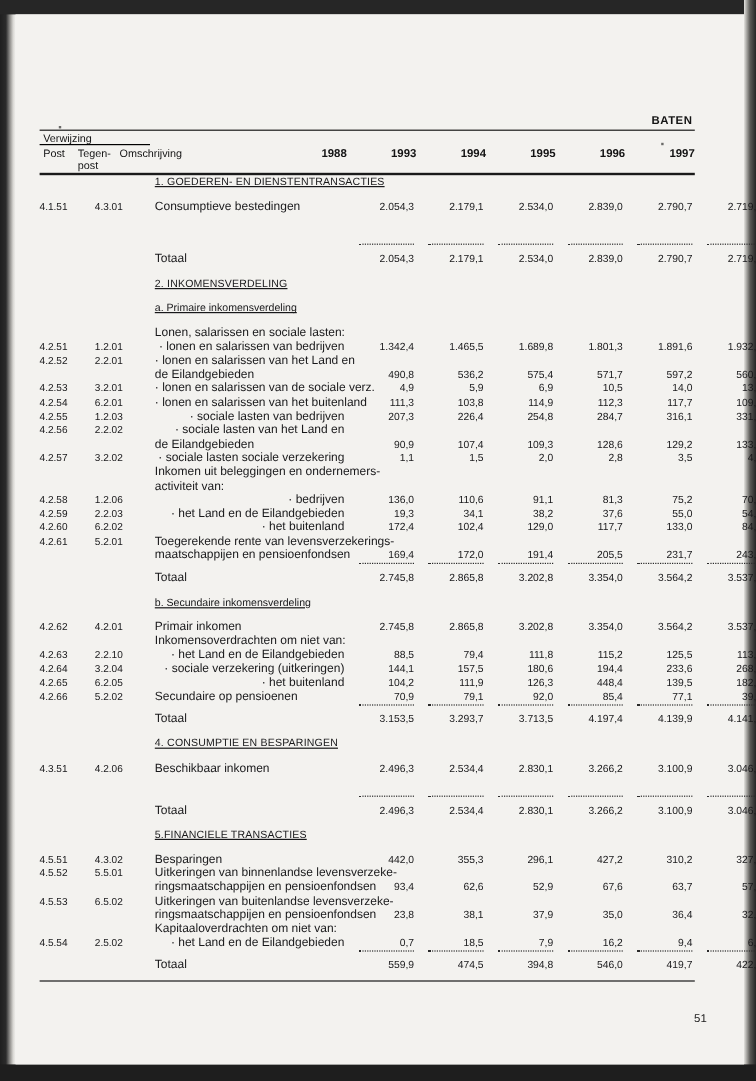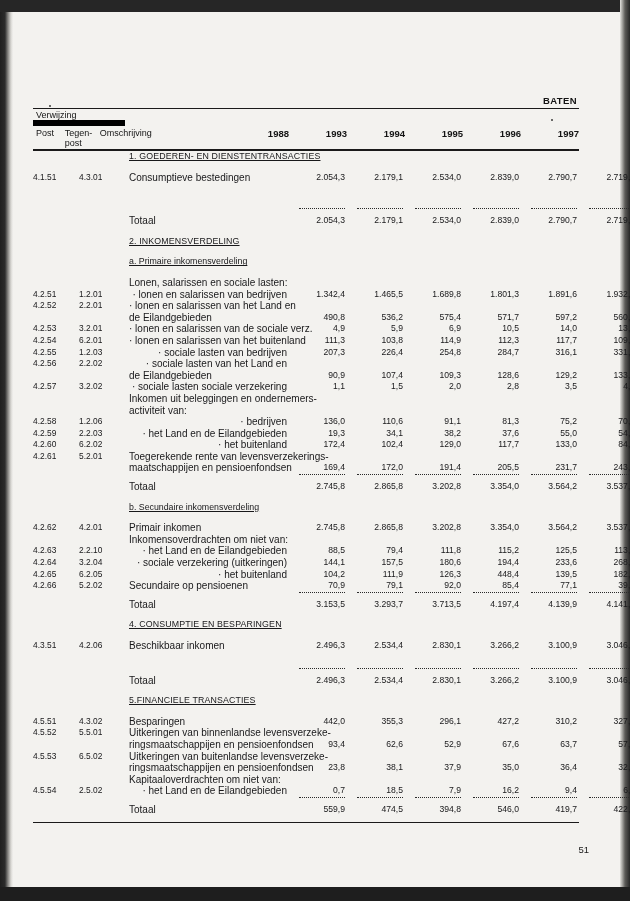--- a/index.html
+++ b/index.html
@@ -66,21 +66,21 @@
 
   .hdr-row {
     display: flex;
     align-items: flex-start;
   }
   .verwijzing {
     font-size: 9px;
     color: #141414;
     padding: 1px 0 0 3px;
     width: 92px;
-    border-bottom: 6px solid #000000;
+    border-bottom: 1px solid #000000;
     box-sizing: border-box;
   }
   .hdr2 {
     display: flex;
     align-items: flex-start;
     padding-top: 2px;
   }
   .c-post    { width: 46px; font-size: 9px; color:#141414; padding-left:3px; box-sizing:border-box;}
   .c-tegen   { width: 52px; font-size: 9px; color:#141414; box-sizing:border-box;}
   .c-oms     { width: 196px; font-size: 9px; color:#141414; box-sizing:border-box;}

